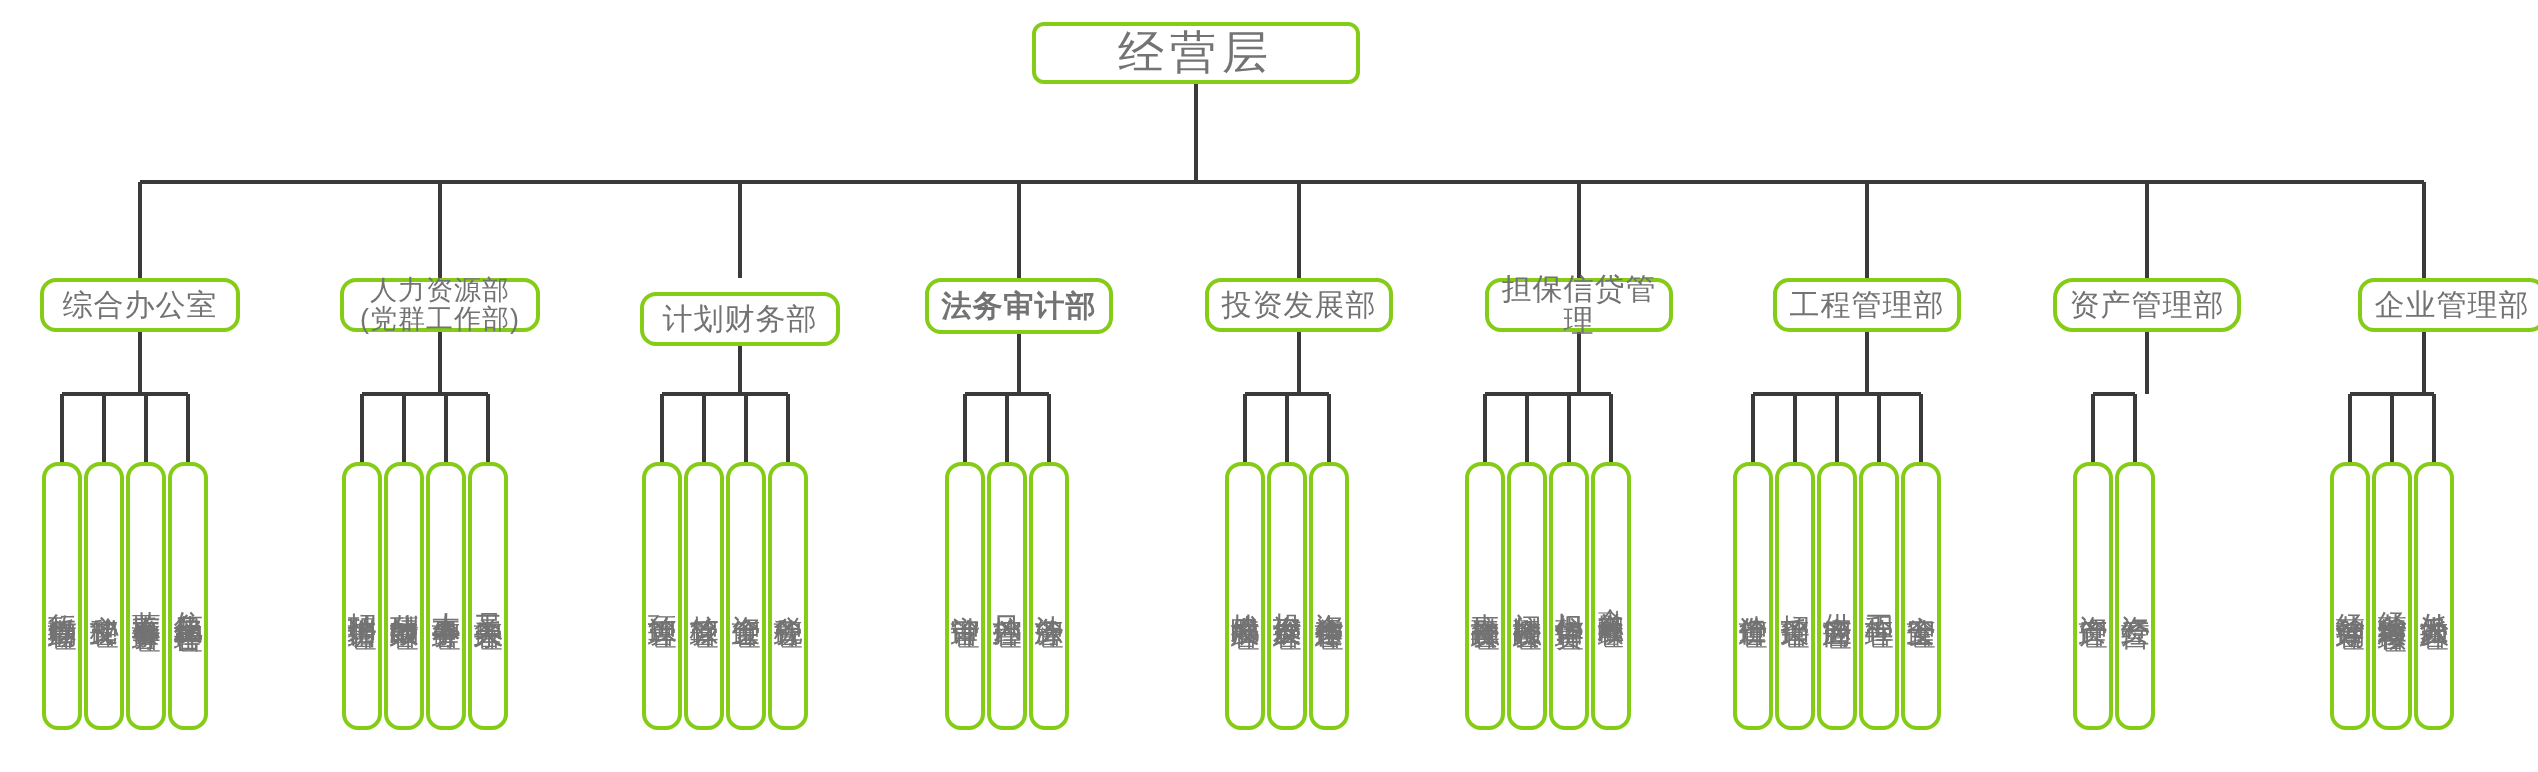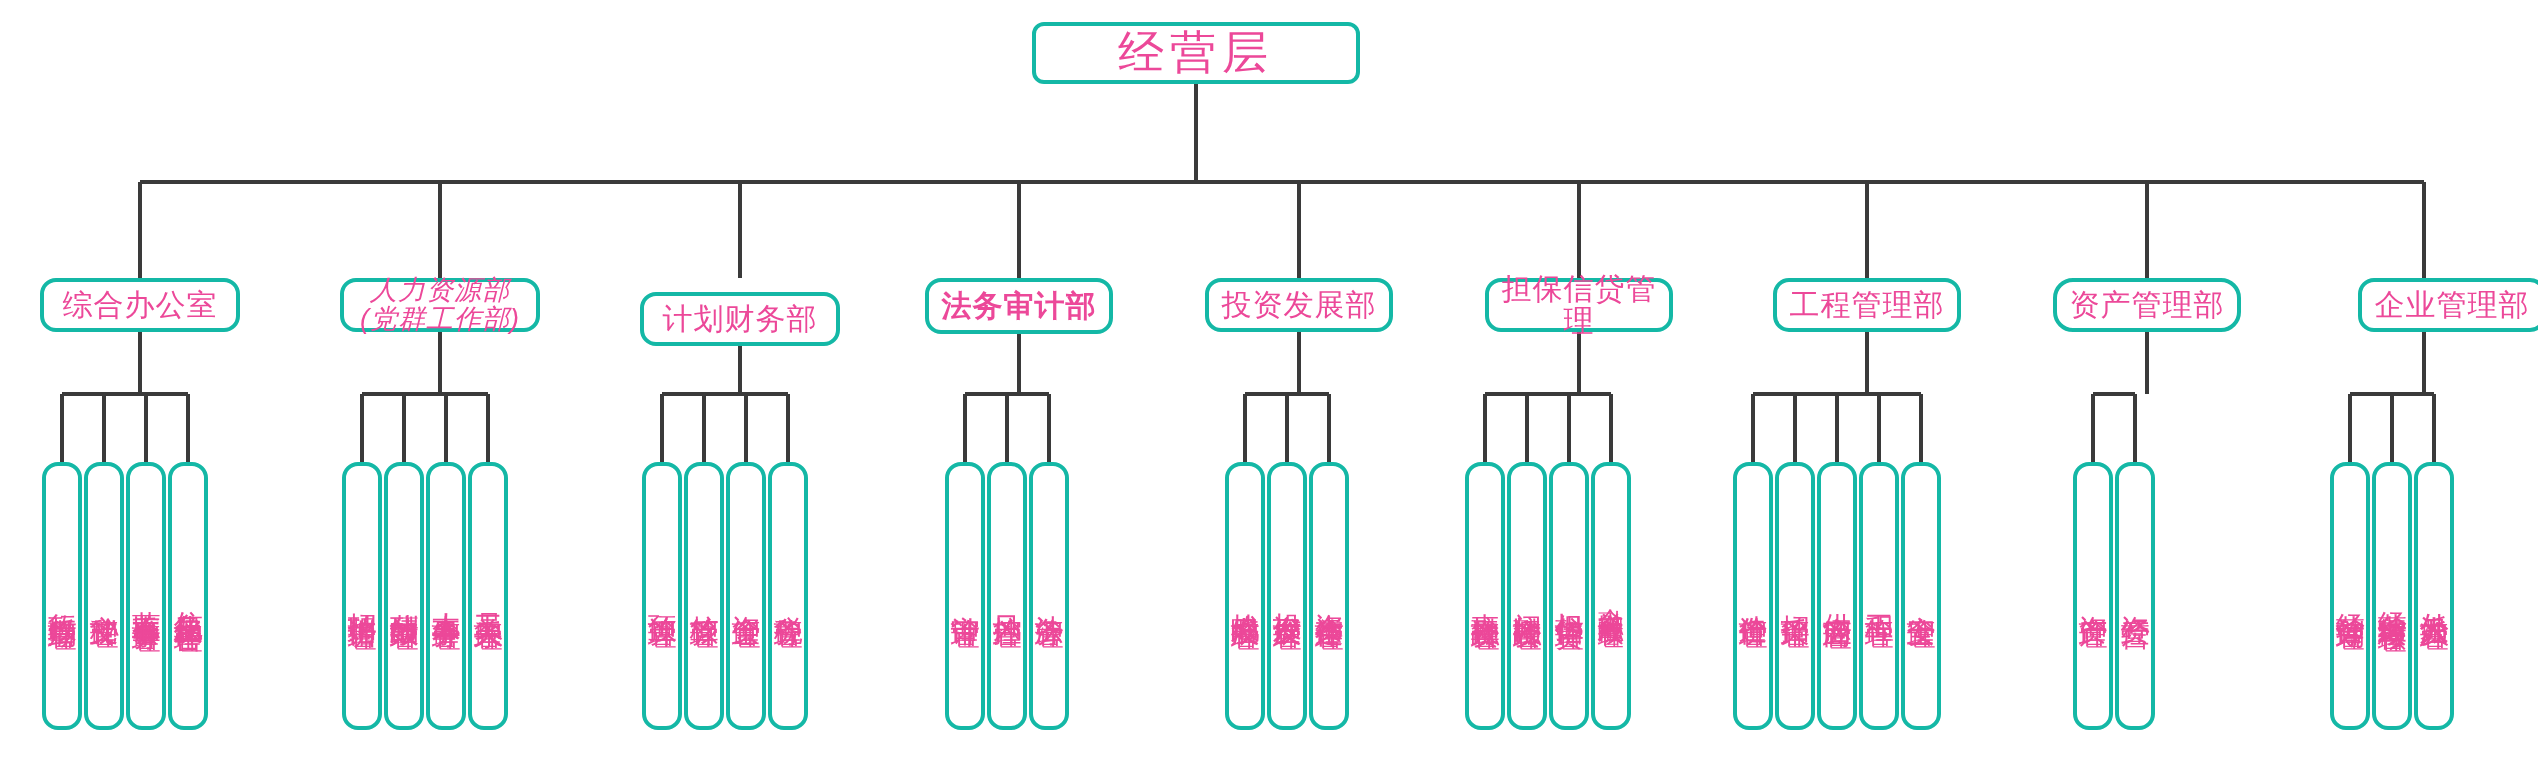--- a/index.html
+++ b/index.html
@@ -21,27 +21,27 @@
     position: absolute;
     left: 0;
     top: 0;
     width: 2538px;
     height: 772px;
     pointer-events: none;
   }
   .node {
     position: absolute;
     box-sizing: border-box;
-    border: 4px solid #14b8a6;
+    border: 4px solid #84cc16;
     background: #ffffff;
     display: flex;
     align-items: center;
     justify-content: center;
     text-align: center;
-    color: #ec4899;
+    color: #737373;
   }
   .node.root {
     border-radius: 12px;
     font-size: 46px;
     letter-spacing: 6px;
   }
   .node.dept {
     border-radius: 16px;
     font-size: 30px;
     line-height: 1.08;
@@ -148,21 +148,21 @@
       </div>
       <div class="node leaf" style="left: 84px; top: 462px; width: 40px; height: 268px;">
         <span class="leaf-text">文秘管理</span>
       </div>
       <div class="node leaf" style="left: 126px; top: 462px; width: 40px; height: 268px;">
         <span class="leaf-text">董监事会事务管理</span>
       </div>
       <div class="node leaf" style="left: 168px; top: 462px; width: 40px; height: 268px;">
         <span class="leaf-text">信息化及保密管理</span>
       </div>
-      <div class="node dept" style="left: 340px; top: 278px; width: 200px; height: 54px; font-style: italic;">
+      <div class="node dept" style="left: 340px; top: 278px; width: 200px; height: 54px;">
         <span class="dept-text" style="font-size: 27px;">人力资源部
 (党群工作部)</span>
       </div>
       <div class="node leaf" style="left: 342px; top: 462px; width: 40px; height: 268px;">
         <span class="leaf-text">招聘培训管理</span>
       </div>
       <div class="node leaf" style="left: 384px; top: 462px; width: 40px; height: 268px;">
         <span class="leaf-text">薪酬绩效管理</span>
       </div>
       <div class="node leaf" style="left: 426px; top: 462px; width: 40px; height: 268px;">

